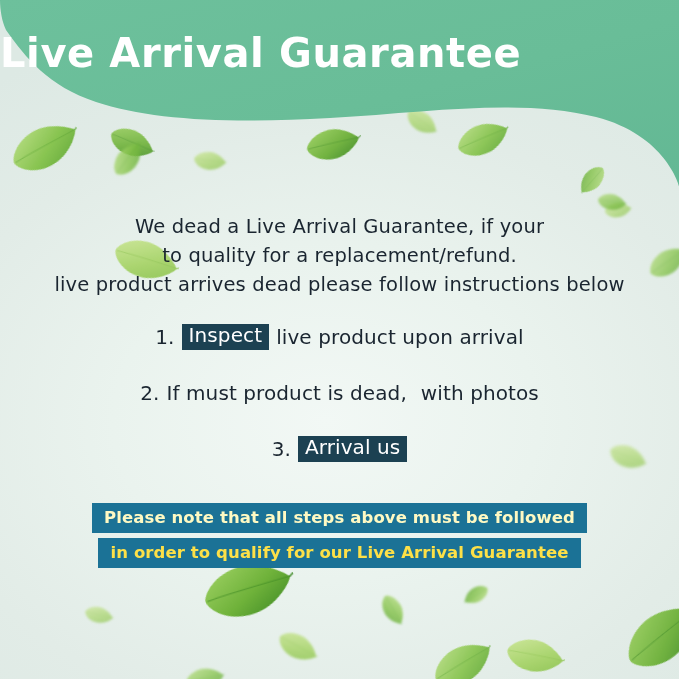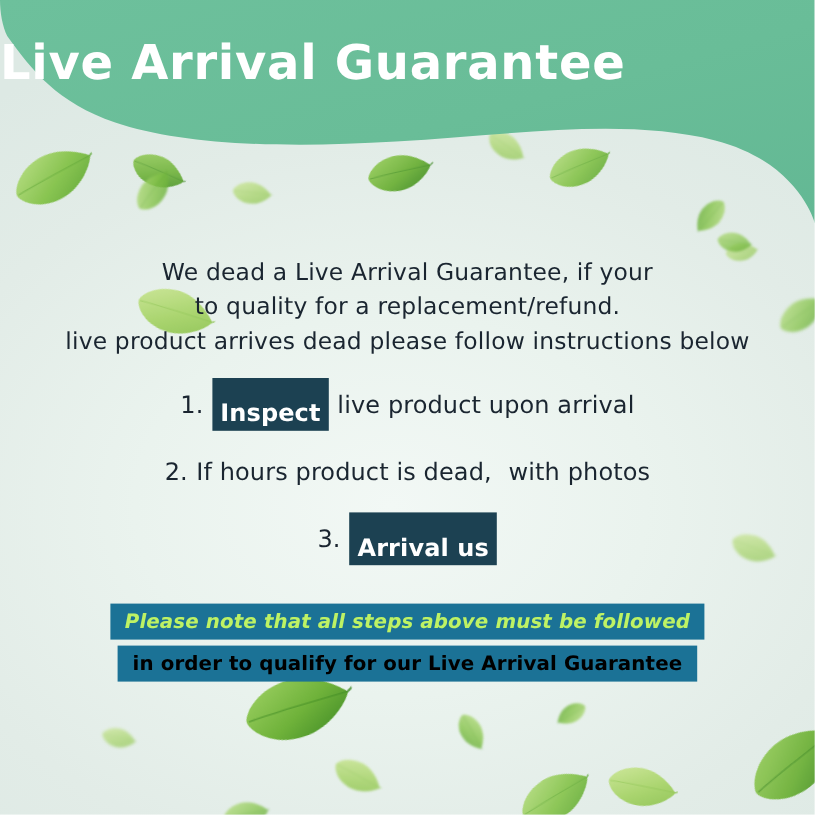--- a/index.html
+++ b/index.html
@@ -100,22 +100,22 @@
     white-space: nowrap;
     color: #1a2530;
     font-size: 20px;
     letter-spacing: 0.1px;
     font-family: "DejaVu Sans", sans-serif;
   }
   .step-num { margin-right: 7px; }
   .step-hl {
     background: #1c4152;
     color: #ffffff;
-    font-weight: bold;
-    padding: 19px 7px 4px 7px;
+    font-weight: normal;
+    padding: 1px 7px 4px 7px;
     letter-spacing: 0.1px;
     line-height: 1.05;
   }
   .step-pre { margin-right: 7px; }
   .step-post { margin-left: 7px; }
 
   #note-banner {
     position: absolute;
     top: 503px;
     left: 0;
@@ -483,30 +483,30 @@
     <div id="steps">
 
       <div class="step-row">
         <span class="step-num">1.</span>
         <span class="step-hl" style="background: rgb(28, 65, 82);">Inspect</span>
         <span class="step-post">live product upon arrival</span>
       </div>
 
       <div class="step-row">
         <span class="step-num">2.</span>
-        <span class="step-pre">If hours product is dead,</span>
+        <span class="step-pre">If must product is dead,</span>
         <span class="step-post">with photos</span>
       </div>
 
       <div class="step-row">
         <span class="step-num">3.</span>
         <span class="step-hl" style="background: rgb(28, 65, 82);">Arrival us</span>
       </div>
 
     </div>
 
     <div id="note-banner">
-      <div class="note-bar" style="background: rgb(27, 114, 150); color: #bef264; font-style: italic;">Please note that all steps above must be followed</div>
-      <div class="note-bar" style="background: rgb(27, 114, 150); color: #000000;">in order to qualify for our Live Arrival Guarantee</div>
+      <div class="note-bar" style="background: rgb(27, 114, 150); color: #fef9c3;">Please note that all steps above must be followed</div>
+      <div class="note-bar" style="background: rgb(27, 114, 150); color: #fde047;">in order to qualify for our Live Arrival Guarantee</div>
     </div>
 
   </div>
 </div>
 
 </body></html>

